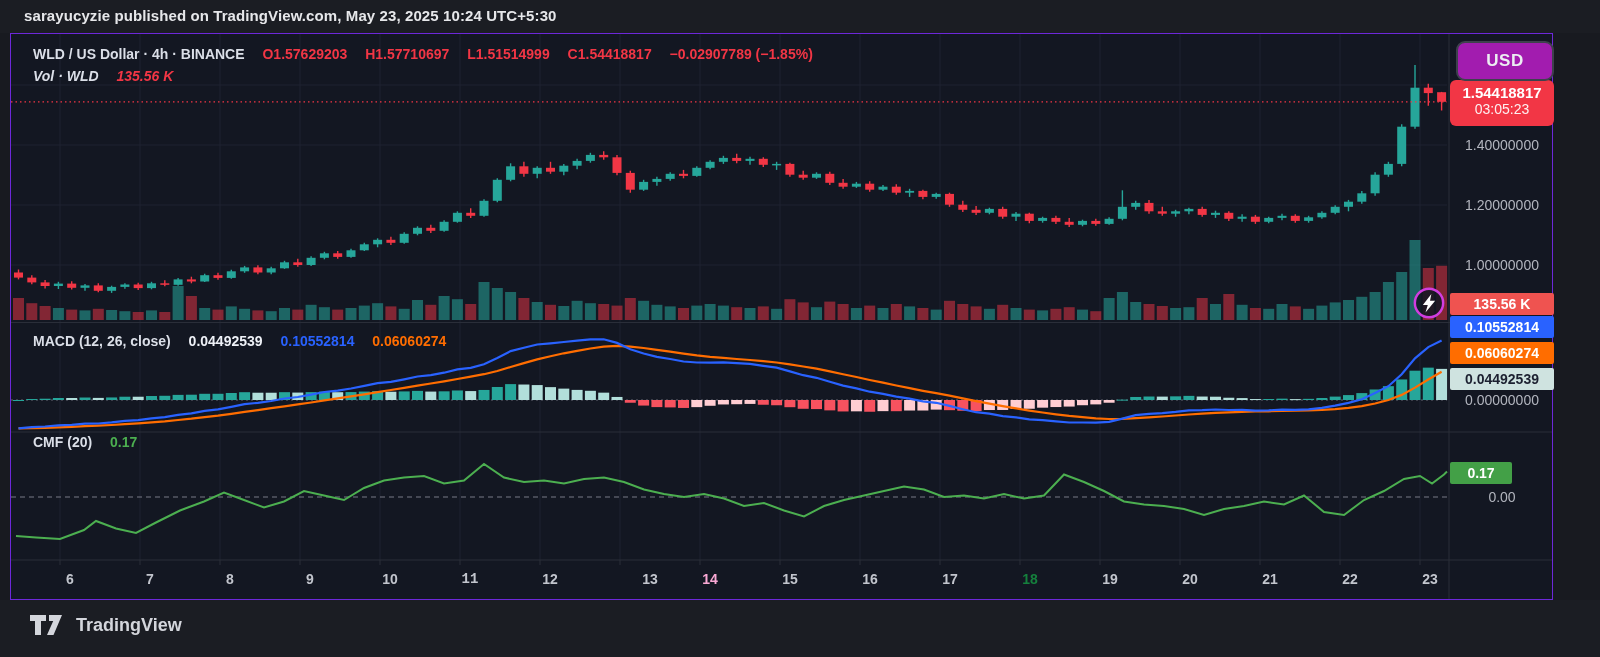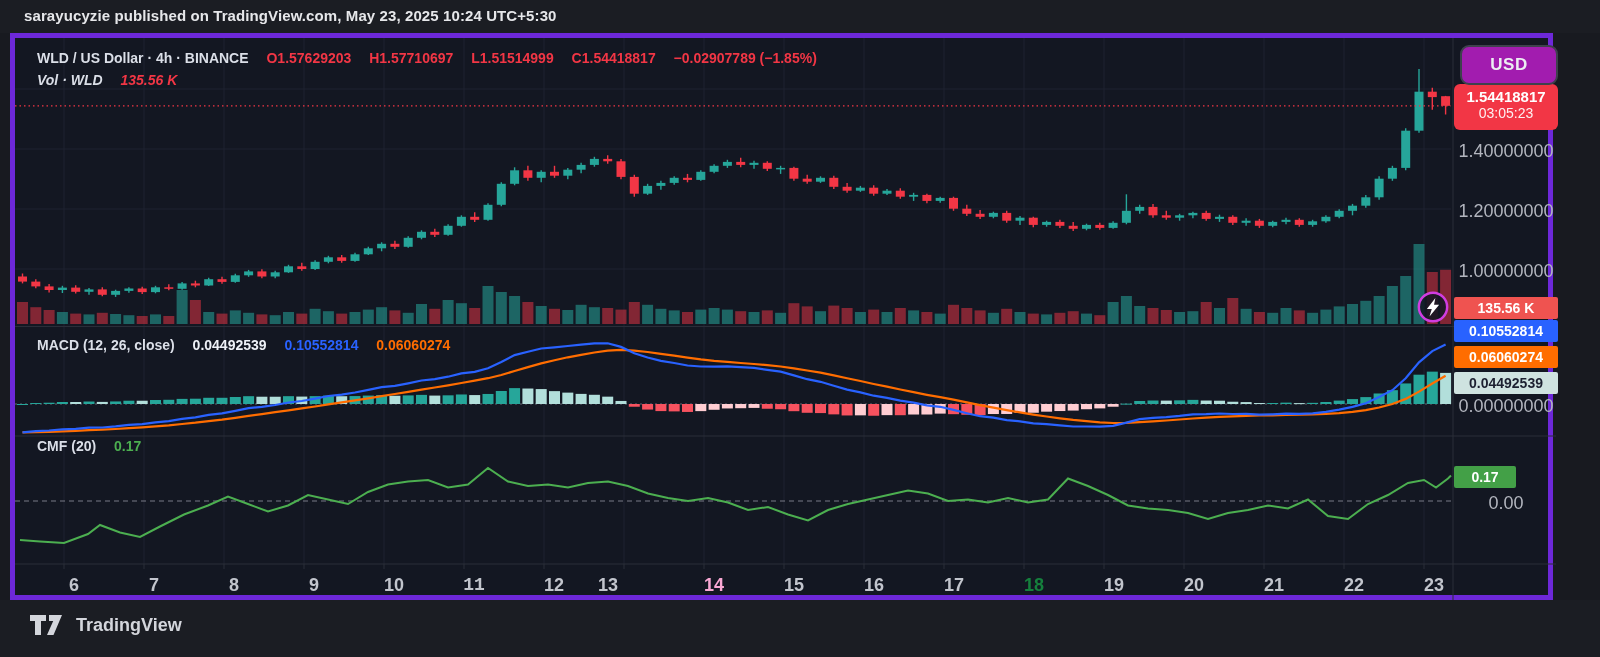--- a/index.html
+++ b/index.html
@@ -1,28 +1,28 @@
 <!DOCTYPE html>
 <html><head>
 <meta charset="utf-8">
 <style>
   html,body{margin:0;padding:0;background:#181a20;font-family:"Liberation Sans",sans-serif;}
   .stage{position:relative;width:1600px;height:657px;background:#181a20;overflow:hidden;padding-left:20px;}
   .top-bar{position:absolute;left:0;top:0;width:1600px;height:33px;background:#1b1d23;}
   .top-bar span{position:absolute;left:24px;top:7px;font-size:15px;font-weight:700;color:#e6e7ea;letter-spacing:.1px;}
-  .chart-box{position:absolute;left:10px;top:33px;width:1543px;height:567px;background:#131722;border:5px solid #6d28d9;box-sizing:border-box;}
+  .chart-box{position:absolute;left:10px;top:33px;width:1543px;height:567px;background:#131722;border:1px solid #6d28d9;box-sizing:border-box;}
   .cv{position:absolute;left:0;top:0;}
   .legend{position:absolute;left:22px;font-size:14px;font-weight:700;color:#dbdfe8;white-space:nowrap;z-index:5;}
   .legend .red{color:#f23645;}
   .legend .sep{margin-left:14px;}
   .legend .blue{color:#2962ff;}
   .legend .orange{color:#ff6d00;}
   .legend .white{color:#eef1f7;}
   .legend .green{color:#4caf50;}
-  .axis-label{position:absolute;font-size:18px;color:#b2b5be;font-weight:400;z-index:4;}
+  .axis-label{position:absolute;font-size:14px;color:#b2b5be;font-weight:400;z-index:4;}
   .tag{position:absolute;left:1439px;width:104px;text-align:center;font-size:14px;font-weight:700;border-radius:2px;z-index:6;box-sizing:border-box;}
   .usd-btn{position:absolute;left:1445px;top:7px;width:94px;height:36px;background:#a21caf;border:2px solid #3e414d;border-radius:9px;color:#eceef2;font-size:17px;font-weight:700;letter-spacing:.5px;display:flex;align-items:center;justify-content:center;z-index:7;cursor:pointer;}
   .last-price{position:absolute;left:1439px;top:46px;width:104px;height:46px;background:#f23645;border-radius:6px;color:#fff;text-align:center;z-index:6;}
   .last-price .v{font-size:15px;font-weight:700;margin-top:4px;}
   .last-price .t{font-size:14px;font-weight:400;opacity:.92;}
   .boost{position:absolute;left:1401px;top:252px;width:34px;height:34px;z-index:7;cursor:pointer;}
   .bottom-bar{position:absolute;left:0;top:600px;width:1600px;height:57px;background:#1b1d23;}
   .brand{position:absolute;left:28px;top:12px;display:flex;align-items:center;gap:10px;color:#d4d6dc;font-size:18px;font-weight:700;cursor:pointer;}
 </style>
 </head>
@@ -574,21 +574,21 @@
       <div class="tag" style="top: 282px; height: 22px; line-height: 22px; background: rgb(41, 98, 255); color: rgb(255, 255, 255);">0.10552814</div>
       <div class="tag" style="top: 308px; height: 22px; line-height: 22px; background: rgb(255, 109, 0); color: rgb(255, 255, 255);">0.06060274</div>
       <div class="tag" style="top: 334px; height: 22px; line-height: 22px; background: rgb(207, 227, 224); color: rgb(28, 32, 48);">0.04492539</div>
       <div class="axis-label" style="left: 29px; top: 537px; width: 60px; text-align: center; font-weight: 700; color: rgb(194, 197, 205);">6</div>
       <div class="axis-label" style="left: 109px; top: 537px; width: 60px; text-align: center; font-weight: 700; color: rgb(194, 197, 205);">7</div>
       <div class="axis-label" style="left: 189px; top: 537px; width: 60px; text-align: center; font-weight: 700; color: rgb(194, 197, 205);">8</div>
       <div class="axis-label" style="left: 269px; top: 537px; width: 60px; text-align: center; font-weight: 700; color: rgb(194, 197, 205);">9</div>
       <div class="axis-label" style="left: 349px; top: 537px; width: 60px; text-align: center; font-weight: 700; color: rgb(194, 197, 205);">10</div>
       <div class="axis-label" style="left: 429px; top: 537px; width: 60px; text-align: center; font-weight: 700; color: rgb(194, 197, 205); font-family: Liberation Mono, monospace;">11</div>
       <div class="axis-label" style="left: 509px; top: 537px; width: 60px; text-align: center; font-weight: 700; color: rgb(194, 197, 205);">12</div>
-      <div class="axis-label" style="left: 563px; top: 537px; width: 60px; text-align: center; font-weight: 700; color: rgb(194, 197, 205);">13</div>
+      <div class="axis-label" style="left: 609px; top: 537px; width: 60px; text-align: center; font-weight: 700; color: rgb(194, 197, 205);">13</div>
       <div class="axis-label" style="left: 669px; top: 537px; width: 60px; text-align: center; font-weight: 700; color: #f9a8d4;">14</div>
       <div class="axis-label" style="left: 749px; top: 537px; width: 60px; text-align: center; font-weight: 700; color: rgb(194, 197, 205);">15</div>
       <div class="axis-label" style="left: 829px; top: 537px; width: 60px; text-align: center; font-weight: 700; color: rgb(194, 197, 205);">16</div>
       <div class="axis-label" style="left: 909px; top: 537px; width: 60px; text-align: center; font-weight: 700; color: rgb(194, 197, 205);">17</div>
       <div class="axis-label" style="left: 989px; top: 537px; width: 60px; text-align: center; font-weight: 700; color: #15803d;">18</div>
       <div class="axis-label" style="left: 1069px; top: 537px; width: 60px; text-align: center; font-weight: 700; color: rgb(194, 197, 205);">19</div>
       <div class="axis-label" style="left: 1149px; top: 537px; width: 60px; text-align: center; font-weight: 700; color: rgb(194, 197, 205);">20</div>
       <div class="axis-label" style="left: 1229px; top: 537px; width: 60px; text-align: center; font-weight: 700; color: rgb(194, 197, 205);">21</div>
       <div class="axis-label" style="left: 1309px; top: 537px; width: 60px; text-align: center; font-weight: 700; color: rgb(194, 197, 205);">22</div>
       <div class="axis-label" style="left: 1389px; top: 537px; width: 60px; text-align: center; font-weight: 700; color: rgb(194, 197, 205);">23</div>

